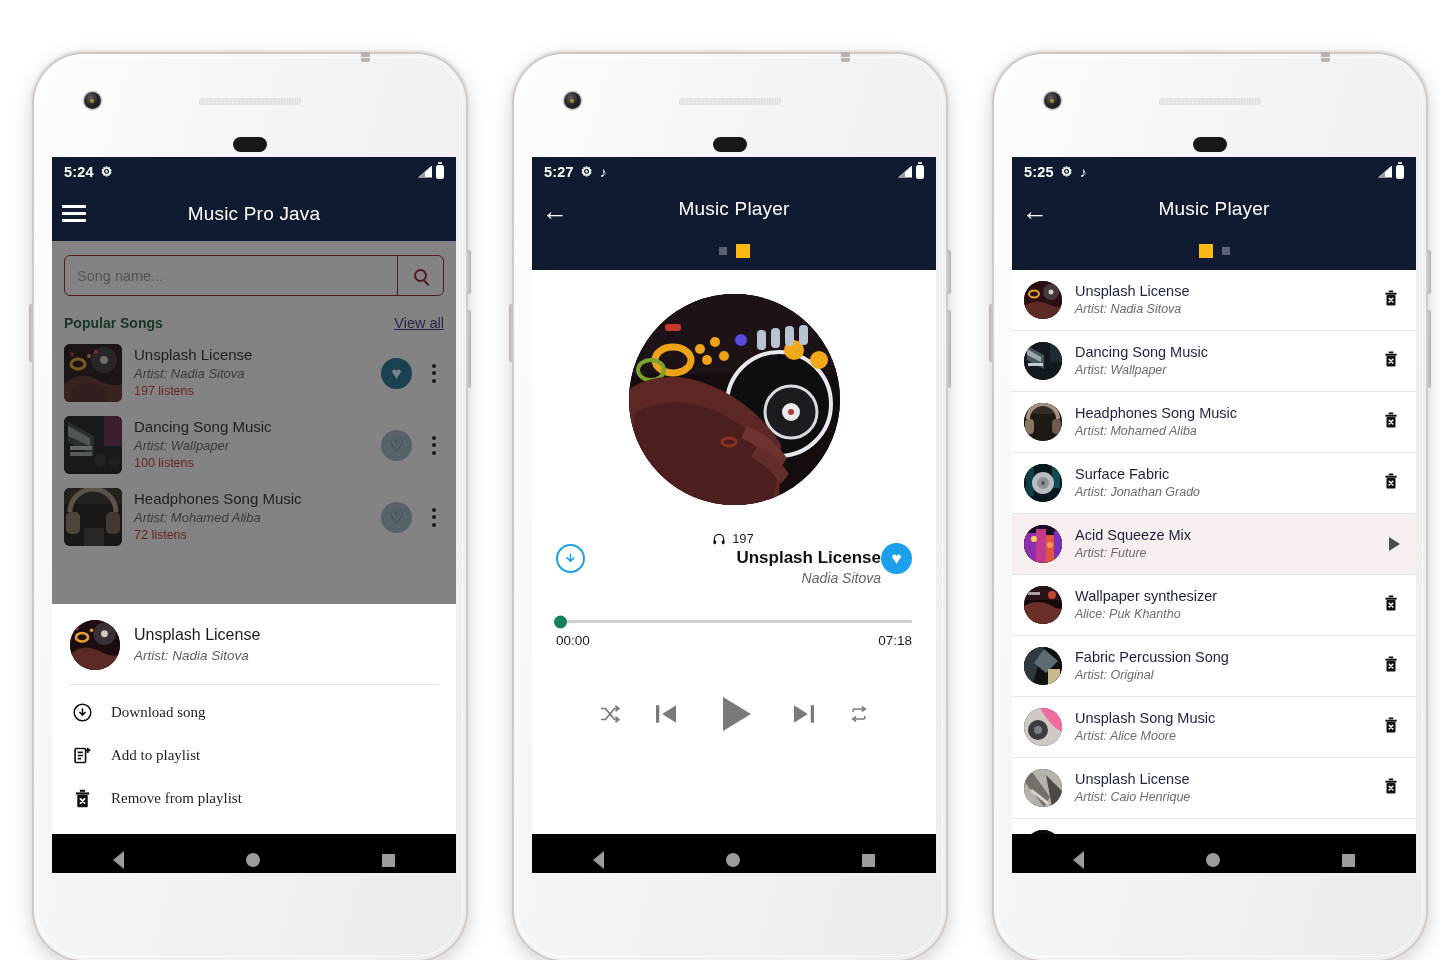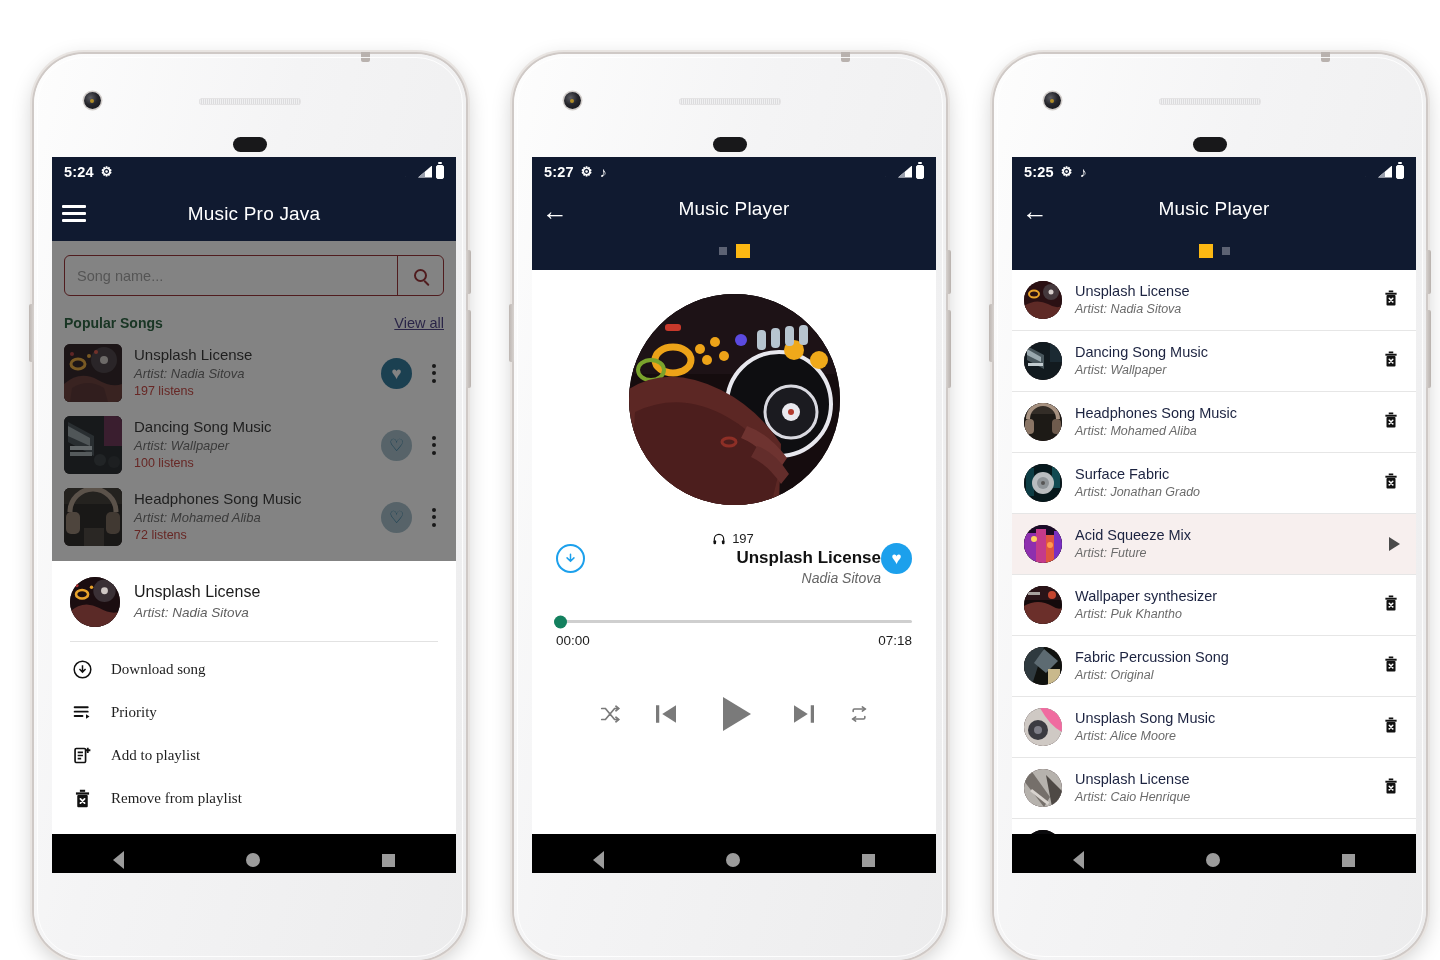--- a/index.html
+++ b/index.html
@@ -421,29 +421,20 @@
             <div class="sheet-item">
               <span class="sheet-ico">
                 <svg width="21" height="21" viewBox="0 0 24 24" fill="none" stroke="#111" stroke-width="1.7">
                   <circle cx="12" cy="12" r="9.5"></circle>
                     <path d="M12 7v8M8.5 11.5L12 15l3.5-3.5"></path>
                 </svg>
               </span>
               <span class="sheet-label">Download song</span>
             </div>
 
-            <div class="sheet-item">
-              <span class="sheet-ico">
-                <svg width="21" height="21" viewBox="0 0 24 24" stroke="#111" stroke-width="2.1" stroke-linecap="round">
-                  <path d="M3 6h15M3 11h15M3 16h9"></path>
-                    <path d="M16 14l4 2.5-4 2.5z" fill="#111" stroke="none"></path>
-                </svg>
-              </span>
-              <span class="sheet-label">Priority</span>
-            </div>
 
             <div class="sheet-item">
               <span class="sheet-ico">
                 <svg width="21" height="21" viewBox="0 0 24 24" fill="none" stroke="#111" stroke-width="1.9">
                   <rect x="3.5" y="4" width="12" height="16" rx="1.4"></rect>
                   <path d="M6.5 8.5h6M6.5 12h6M6.5 15.5h4"></path>
                   <path d="M18 3v6M15 6h6" stroke-width="2.1"></path>
                 </svg>
               </span>
               <span class="sheet-label">Add to playlist</span>
@@ -769,21 +760,21 @@
               <svg width="38" height="38" viewBox="0 0 38 38">
                   <rect width="38" height="38" fill="#140a0b"></rect>
                   <rect y="0" width="38" height="14" fill="#2b1418"></rect>
                   <path d="M0 20 Q14 12 28 20 Q34 24 38 22 L38 38 L0 38 Z" fill="#6b2f2a"></path>
                   <circle cx="28" cy="9" r="4" fill="#c4452f"></circle>
                   <rect x="4" y="6" width="12" height="3" fill="#a8a29e"></rect>
                 </svg>
             </div>
             <div class="pl-meta">
               <div class="pl-title">Wallpaper synthesizer</div>
-              <div class="pl-artist">Artist: Puk Khantho</div>
+              <div class="pl-artist">Alice: Puk Khantho</div>
             </div>
             <span class="trash">
               <svg width="18" height="18" viewBox="0 0 24 24">
                   <rect x="9" y="2" width="6" height="2.4" fill="#111"></rect>
                   <rect x="4.5" y="5" width="15" height="2.6" fill="#111"></rect>
                   <rect x="6" y="8" width="12" height="14" rx="1.2" fill="#111"></rect>
                   <path d="M9.6 12.4l4.8 4.8M14.4 12.4l-4.8 4.8" stroke="#fff" stroke-width="2" stroke-linecap="round"></path>
                 </svg>
             </span>
           </div>

